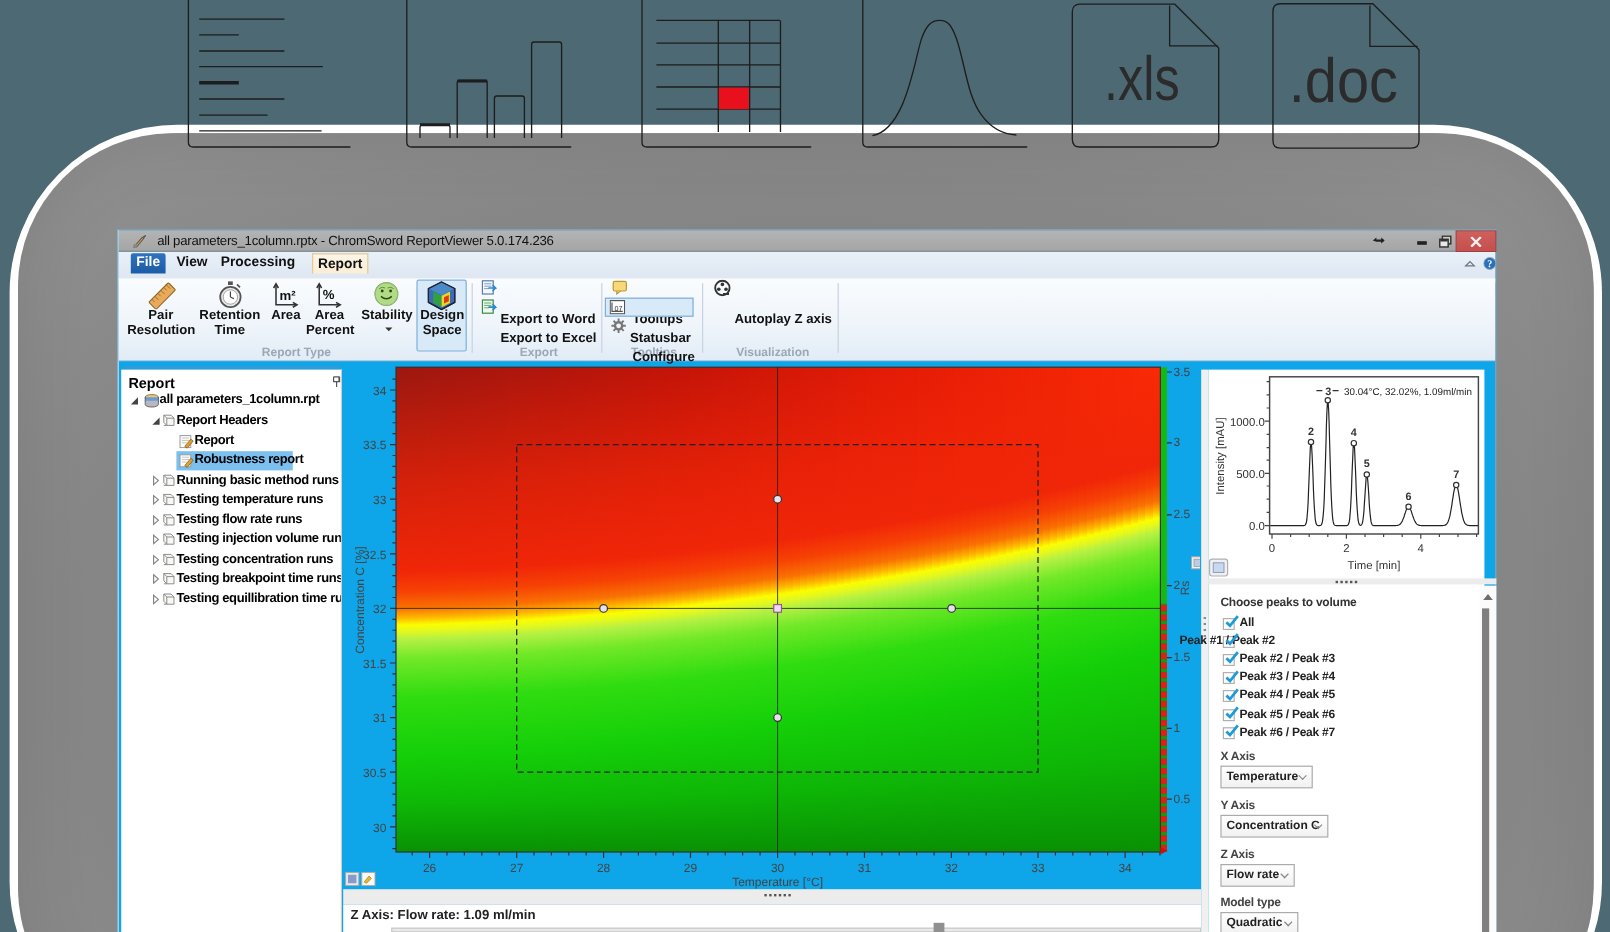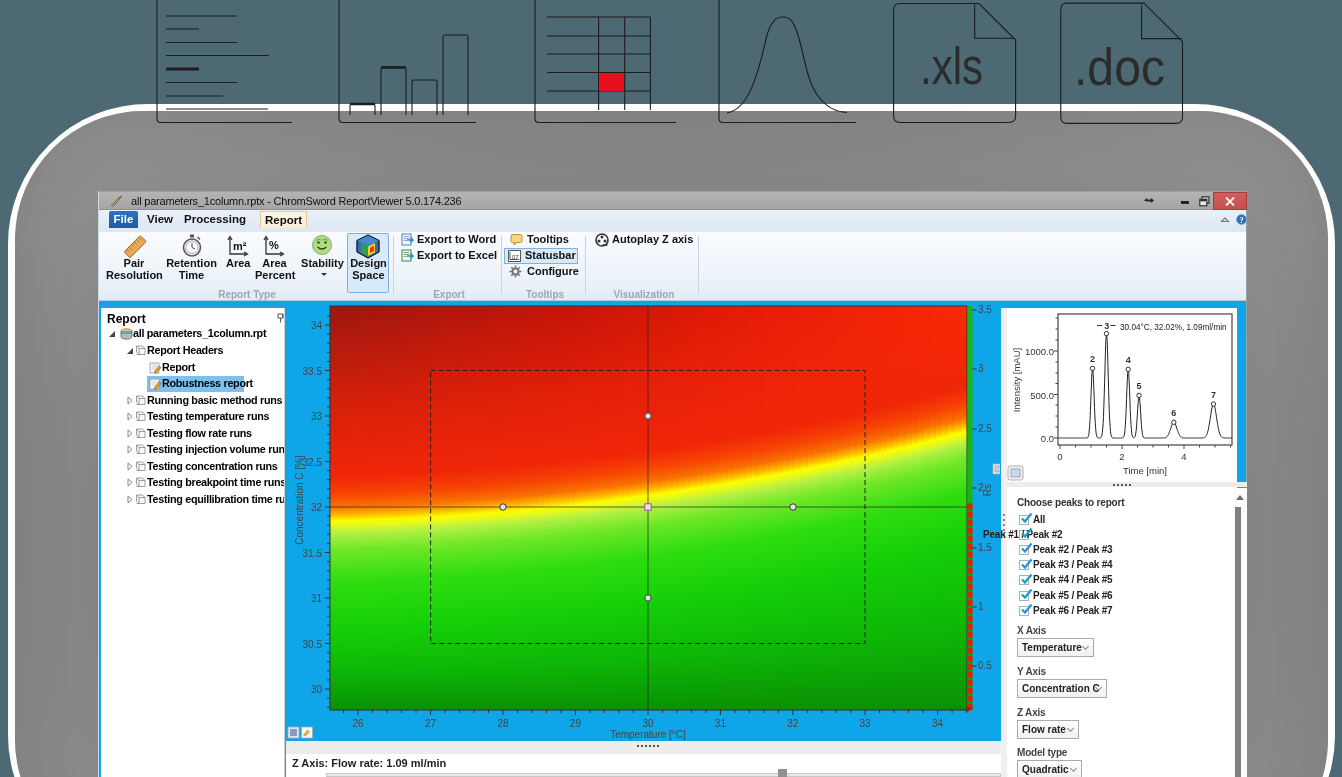--- a/index.html
+++ b/index.html
@@ -19,21 +19,21 @@
   .title-text { position:absolute; left:32px; top:3px; font-size:11px; letter-spacing:-0.2px; color:#111; }
   .tabrow { position:absolute; left:0; top:18px; width:100%; height:26px;
             background:linear-gradient(#e9f0f8,#dce6f1); border-bottom:1px solid #c9d6e4;}
   .ribbon { position:absolute; left:0; top:40px; width:100%; height:69px; border-bottom:1px solid #b9c9dc;
             background:linear-gradient(#fafcfe 0%, #eef4fa 60%, #e2ecf6 100%); }
   .tab { position:absolute; top:1px; height:17px; font-size:11.5px; font-weight:bold; color:#111;
          line-height:17px; text-align:center; }
   .grouplabel { position:absolute; top:57px; font-size:10px; font-weight:bold; color:#9aa7b6; text-align:center; width:110px; }
   .gsep { position:absolute; top:4px; height:58px; width:1px; background:#c7d3e2; }
   .btnlabel { position:absolute; font-size:11px; font-weight:bold; color:#111; text-align:center; line-height:11.5px; white-space:nowrap; }
-  .smalllabel { position:absolute; font-size:11px; font-weight:bold; color:#111; white-space:nowrap; }
+  .smalllabel { position:absolute; font-size:11px; font-weight:bold; color:#111; white-space:nowrap;margin-top:27px; }
   .treeitem { position:absolute; font-size:10.8px; font-weight:bold; color:#000; white-space:nowrap; letter-spacing:-0.3px; }
   .axislabel { font-size:10px; fill:#444; font-family:"Liberation Sans",sans-serif; }
   .rplabel { position:absolute; font-size:10px; font-weight:bold; color:#333; white-space:nowrap; letter-spacing:-0.2px; }
   .dropdown { position:absolute; height:19px; background:linear-gradient(#ffffff,#f1f1f1); border:1px solid #ababab;
               font-size:10px; font-weight:bold; color:#222; line-height:17px; padding-left:4px; white-space:nowrap; overflow:hidden; }
   .dd-arrow { position:absolute; right:5px; top:5px; width:5px; height:5px; border-right:1.4px solid #888; border-bottom:1.4px solid #888; transform:rotate(45deg); }
   .cb { position:absolute; width:10px; height:10px; background:#fff; border:1px solid #b0b0b0; }
   .cbk { position:absolute; width:14px; height:13px; }
 </style></head>
 <body>
@@ -315,21 +315,21 @@
     <div class="abs" style="left:187px;top:562px;width:715px;height:24px;background:#fff;"></div>
     <div class="abs" style="left:193px;top:565px;font-size:11px;font-weight:bold;color:#222;">Z Axis: Flow rate: 1.09 ml/min</div>
     <div class="abs" style="left:227px;top:581px;width:675px;height:4px;background:#e8e8e8;border:1px solid #c8c8c8;"></div>
     <div class="abs" style="left:679px;top:577px;width:9px;height:13px;background:#909090;"></div>
 
     <div class="abs" style="left:902px;top:116px;width:6px;height:470px;background:#f0f0f0;"></div>
     <div class="abs" style="left:904px;top:322px;width:2px;height:22px;background-image:repeating-linear-gradient(#888 0 2px, transparent 2px 5px);"></div>
 
     <div class="abs" style="left:908px;top:116px;width:230px;height:470px;background:#fff;"></div>
     <div class="abs" style="left:908px;top:290px;width:240px;height:5px;background:#ececec;"></div>
-    <div class="rplabel" style="left:918px;top:305px;">Choose peaks to report</div>
+    <div class="rplabel" style="left:918px;top:305px;">Choose peaks to volume</div>
     <div class="cb" style="left:920px;top:322.5px;"></div>
     <svg class="cbk" style="left:920px;top:320px;z-index:2" width="13" height="13" viewBox="0 0 13 13">
       <path d="M2.5,6.5 L5.5,9.5 L12,1.5" fill="none" stroke="#1d9ad7" stroke-width="2.3"></path>
     </svg>
     <div class="rplabel" style="left:934px;top:321.5px;color:#222;">All</div>
     <div class="cb" style="left:920px;top:337.7px;"></div>
     <svg class="cbk" style="left:920px;top:335.2px;z-index:2" width="13" height="13" viewBox="0 0 13 13">
       <path d="M2.5,6.5 L5.5,9.5 L12,1.5" fill="none" stroke="#1d9ad7" stroke-width="2.3"></path>
     </svg>
     <div class="rplabel" style="left:884px;top:336.7px;color:#222;">Peak #1 / Peak #2</div>

